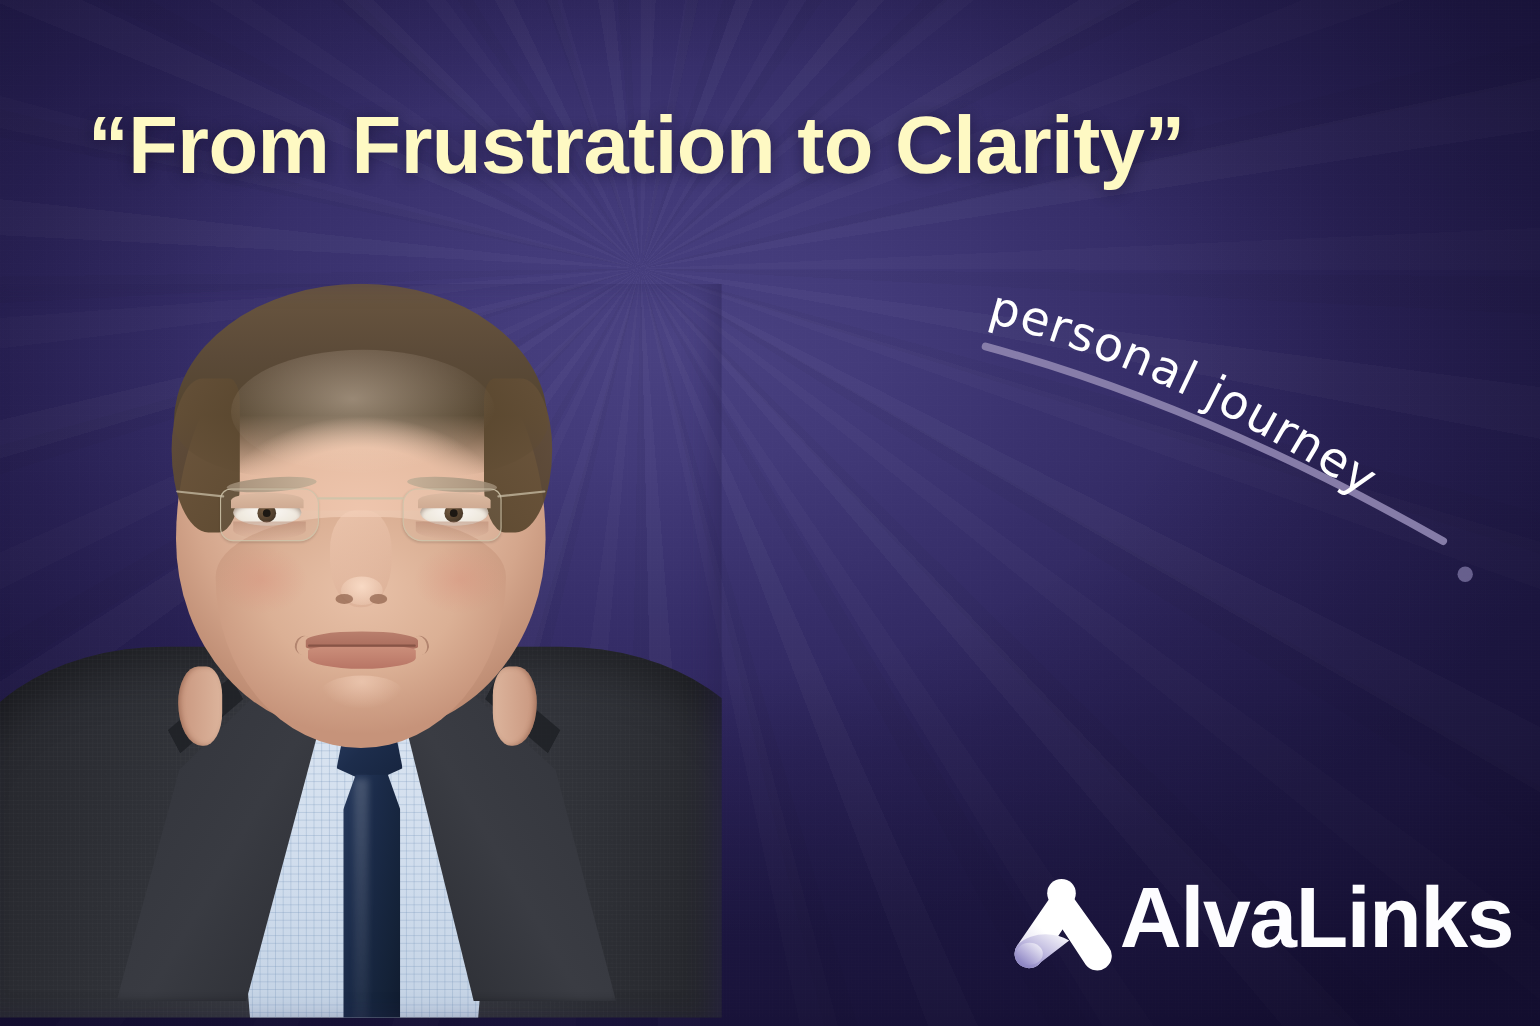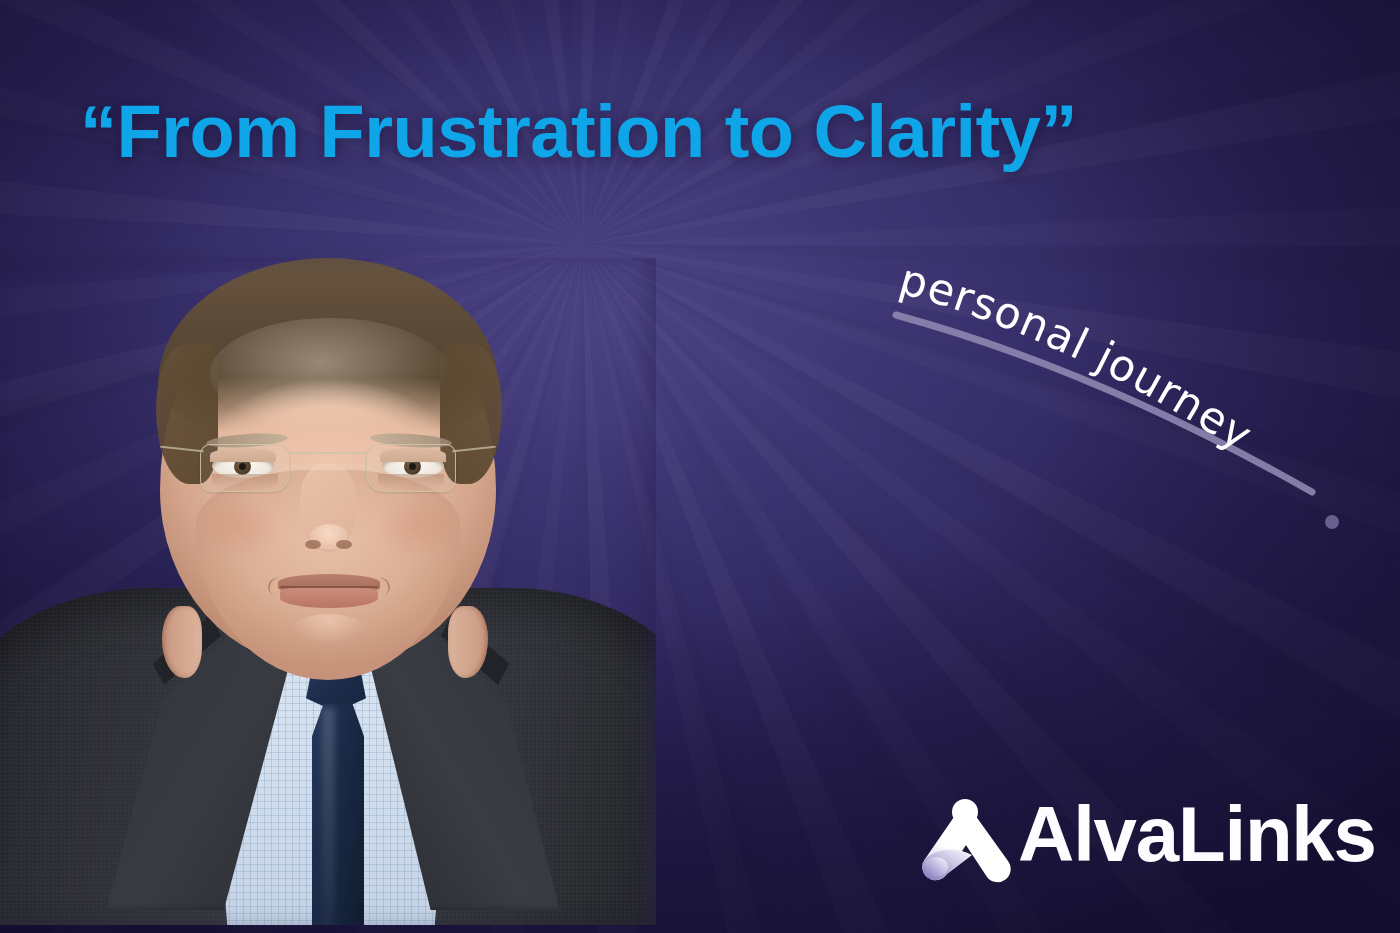--- a/index.html
+++ b/index.html
@@ -55,21 +55,21 @@
       linear-gradient(90deg, rgba(255,255,255,.012) 1px, transparent 1px);
     background-size:3px 3px, 3px 3px;
     opacity:.55;
   }
 
   
   #headline{
     position:absolute;
     left:80px; top:95px;
     width:1060px;
-    color:#0ea5e9;
+    color:#fef9c3;
     font-size:74px;
     font-weight:700;
     letter-spacing:-0.5px;
     line-height:1;
     white-space:nowrap;
     text-shadow:0 2px 14px rgba(10,6,30,.45);
   }
 
   
   #journey-wrap{

